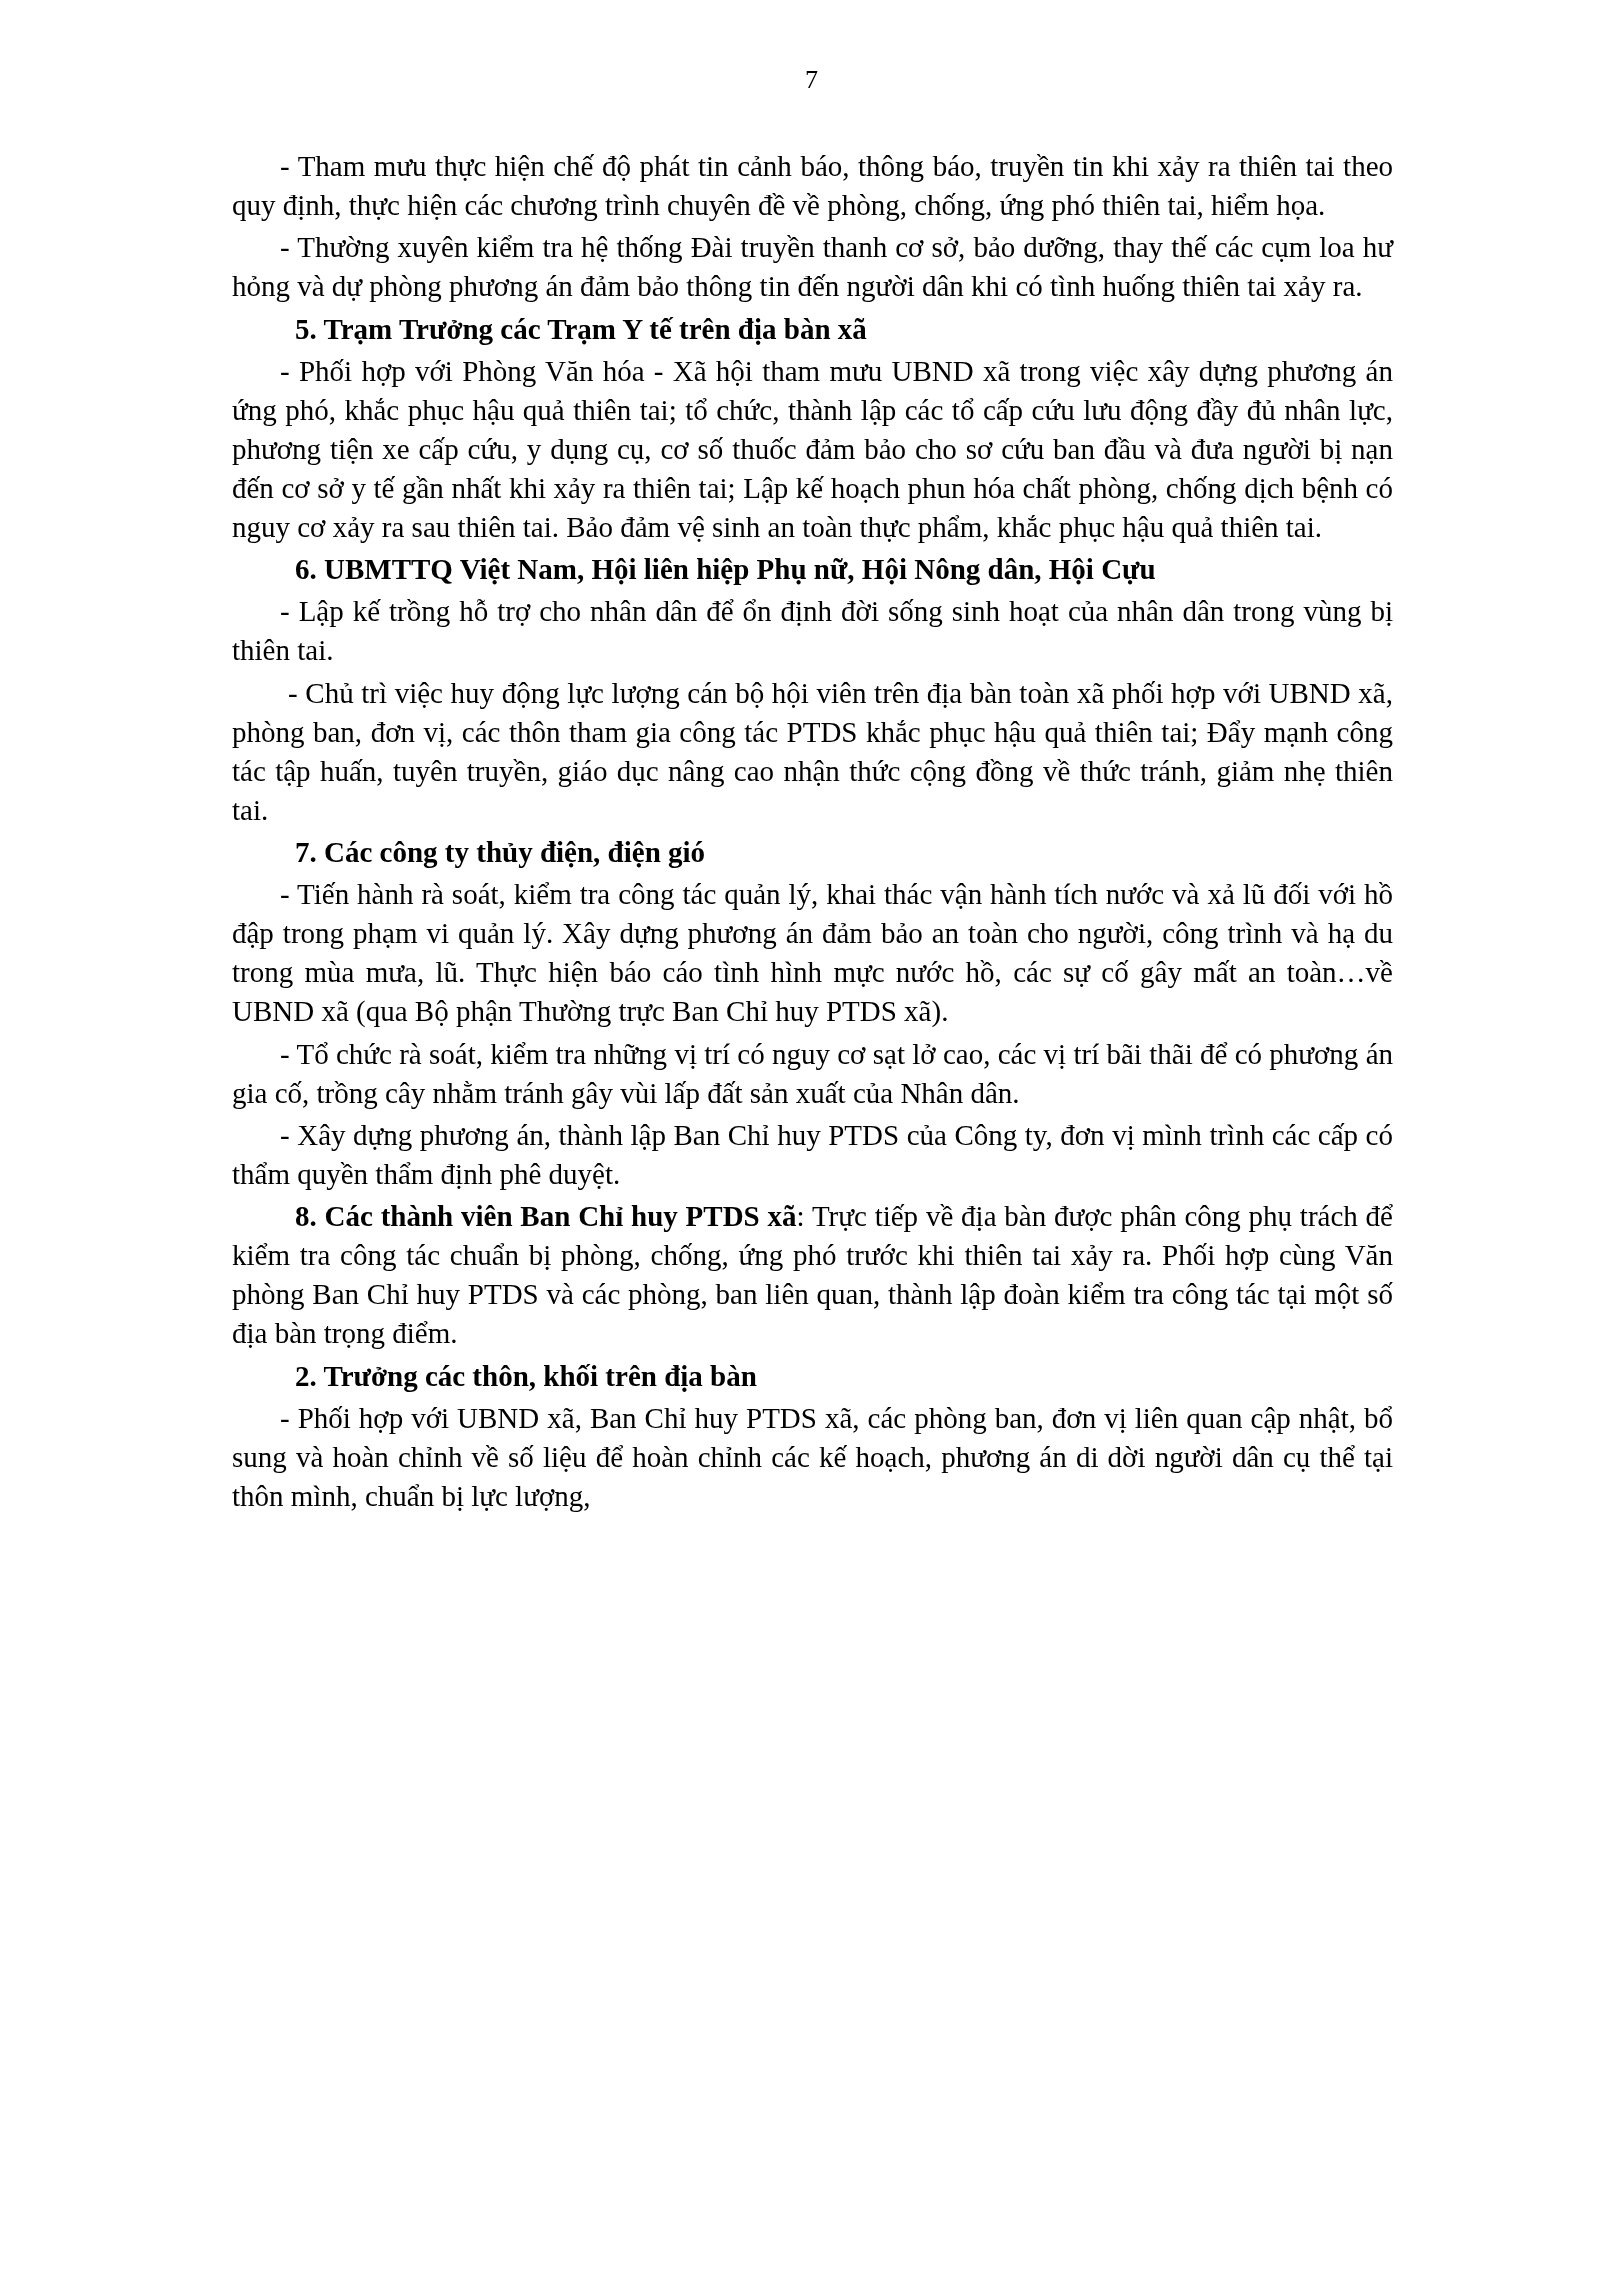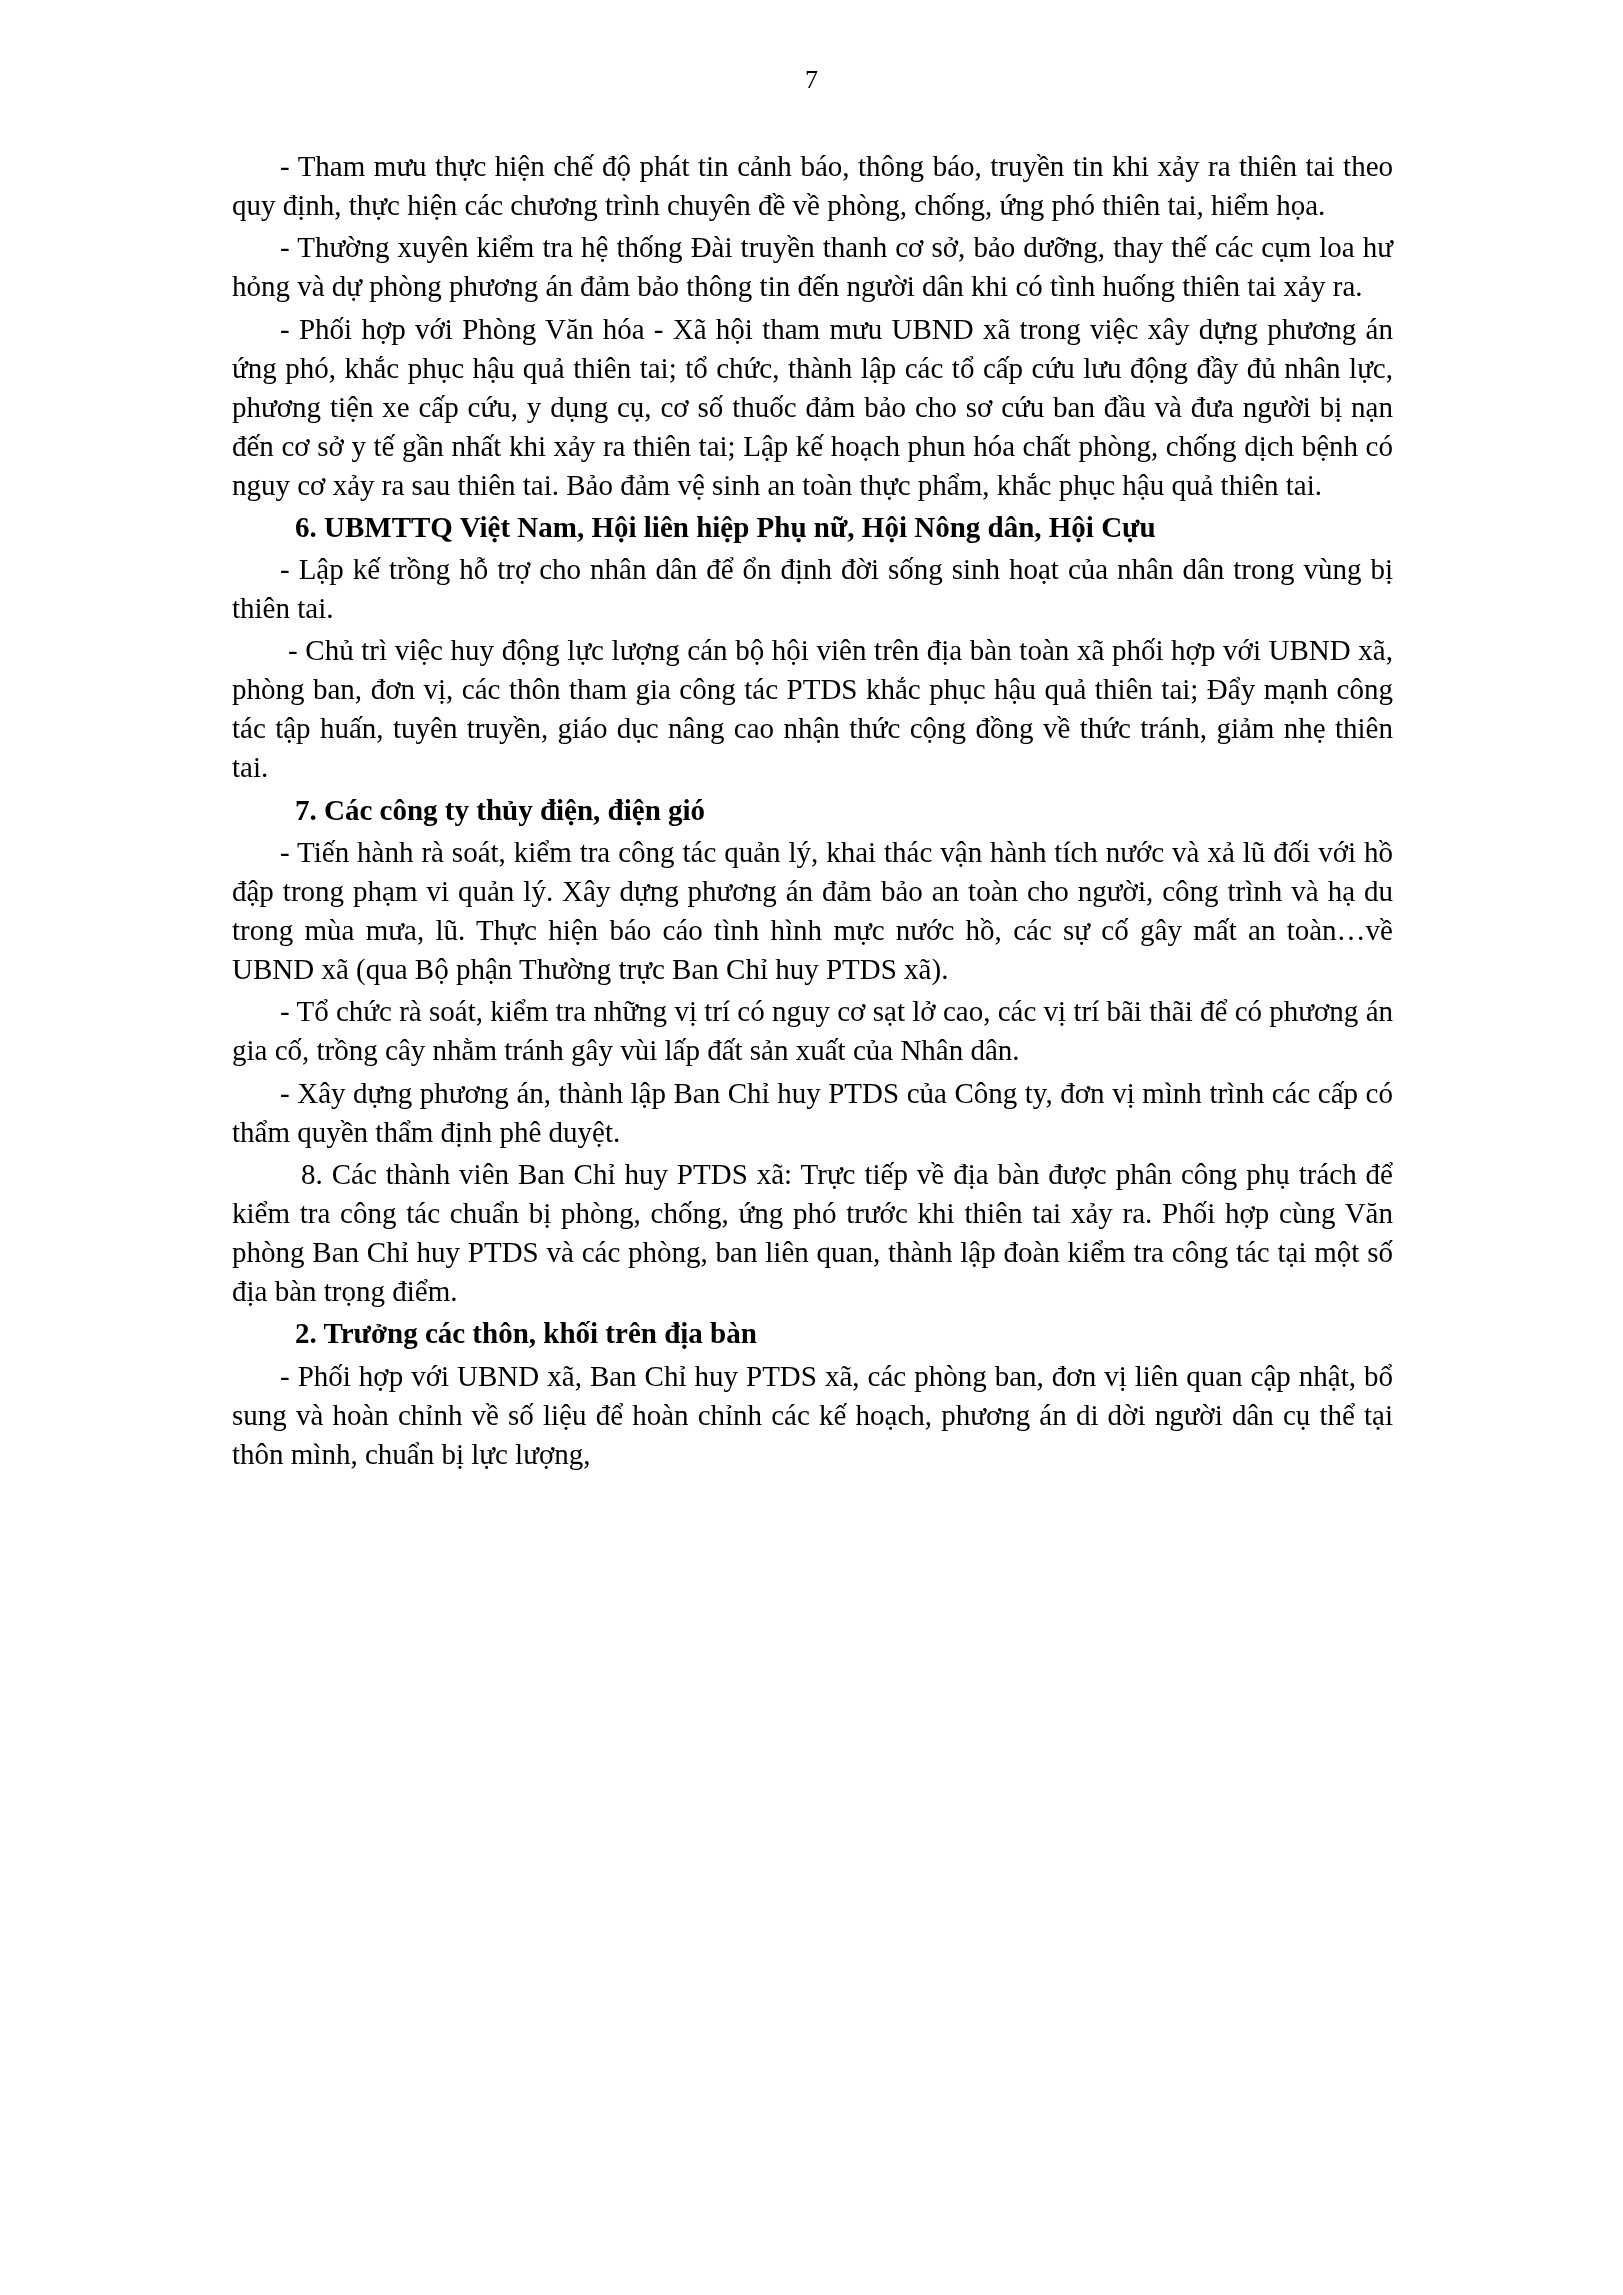--- a/index.html
+++ b/index.html
@@ -48,40 +48,40 @@
     font-weight: bold;
   }
   p.heading-cont {
     text-indent: 0;
     font-weight: bold;
   }
   p.mixed {
     text-indent: 63px;
   }
   p .b {
-    font-weight: normal;
-    margin-left: 6px;
+    font-weight: bold;
   }
   p.indent-wide {
     text-indent: 56px;
   }
 </style>
 </head>
 <body>
 
 <div class="page">
 
   <div class="page-number">7</div>
 
   <div class="content">
 
     <p>- Tham mưu thực hiện chế độ phát tin cảnh báo, thông báo, truyền tin khi xảy ra thiên tai theo quy định, thực hiện các chương trình chuyên đề về phòng, chống, ứng phó thiên tai, hiểm họa.</p>
 
     <p>- Thường xuyên kiểm tra hệ thống Đài truyền thanh cơ sở, bảo dưỡng, thay thế các cụm loa hư hỏng và dự phòng phương án đảm bảo thông tin đến người dân khi có tình huống thiên tai xảy ra.</p>
 
+    <p class="heading">5. Trạm Trưởng các Trạm Y tế trên địa bàn xã</p>
 
     <p>- Phối hợp với Phòng Văn hóa - Xã hội tham mưu UBND xã trong việc xây dựng phương án ứng phó, khắc phục hậu quả thiên tai; tổ chức, thành lập các tổ cấp cứu lưu động đầy đủ nhân lực, phương tiện xe cấp cứu, y dụng cụ, cơ số thuốc đảm bảo cho sơ cứu ban đầu và đưa người bị nạn đến cơ sở y tế gần nhất khi xảy ra thiên tai; Lập kế hoạch phun hóa chất phòng, chống dịch bệnh có nguy cơ xảy ra sau thiên tai. Bảo đảm vệ sinh an toàn thực phẩm, khắc phục hậu quả thiên tai.</p>
 
     <p class="heading">6. UBMTTQ Việt Nam, Hội liên hiệp Phụ nữ, Hội Nông dân, Hội Cựu</p>
 
 
     <p>- Lập kế trồng hỗ trợ cho nhân dân để ổn định đời sống sinh hoạt của nhân dân trong vùng bị thiên tai.</p>
 
     <p class="indent-wide">- Chủ trì việc huy động lực lượng cán bộ hội viên trên địa bàn toàn xã phối hợp với UBND xã, phòng ban, đơn vị, các thôn tham gia công tác PTDS khắc phục hậu quả thiên tai; Đẩy mạnh công tác tập huấn, tuyên truyền, giáo dục nâng cao nhận thức cộng đồng về thức tránh, giảm nhẹ thiên tai.</p>
 

